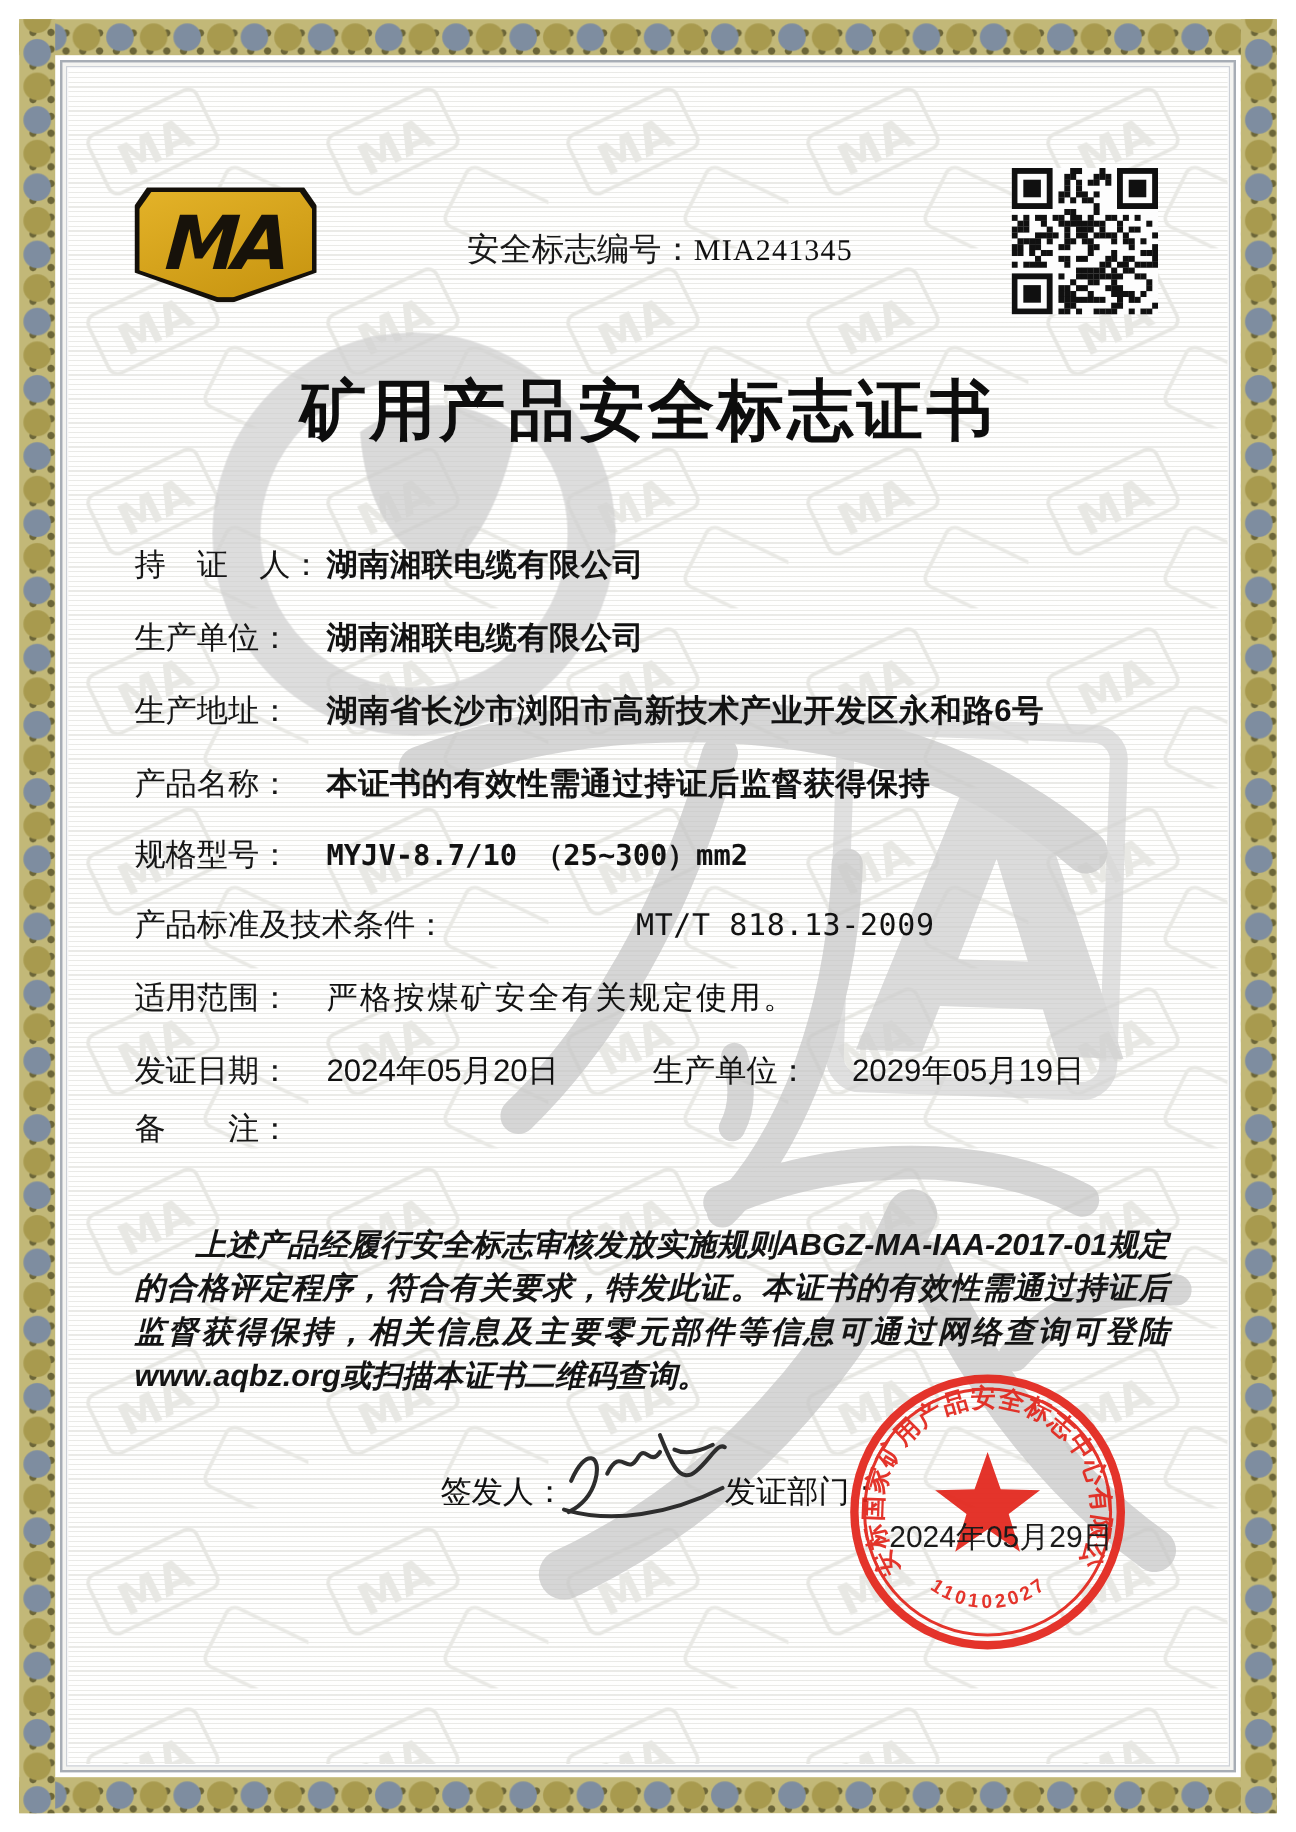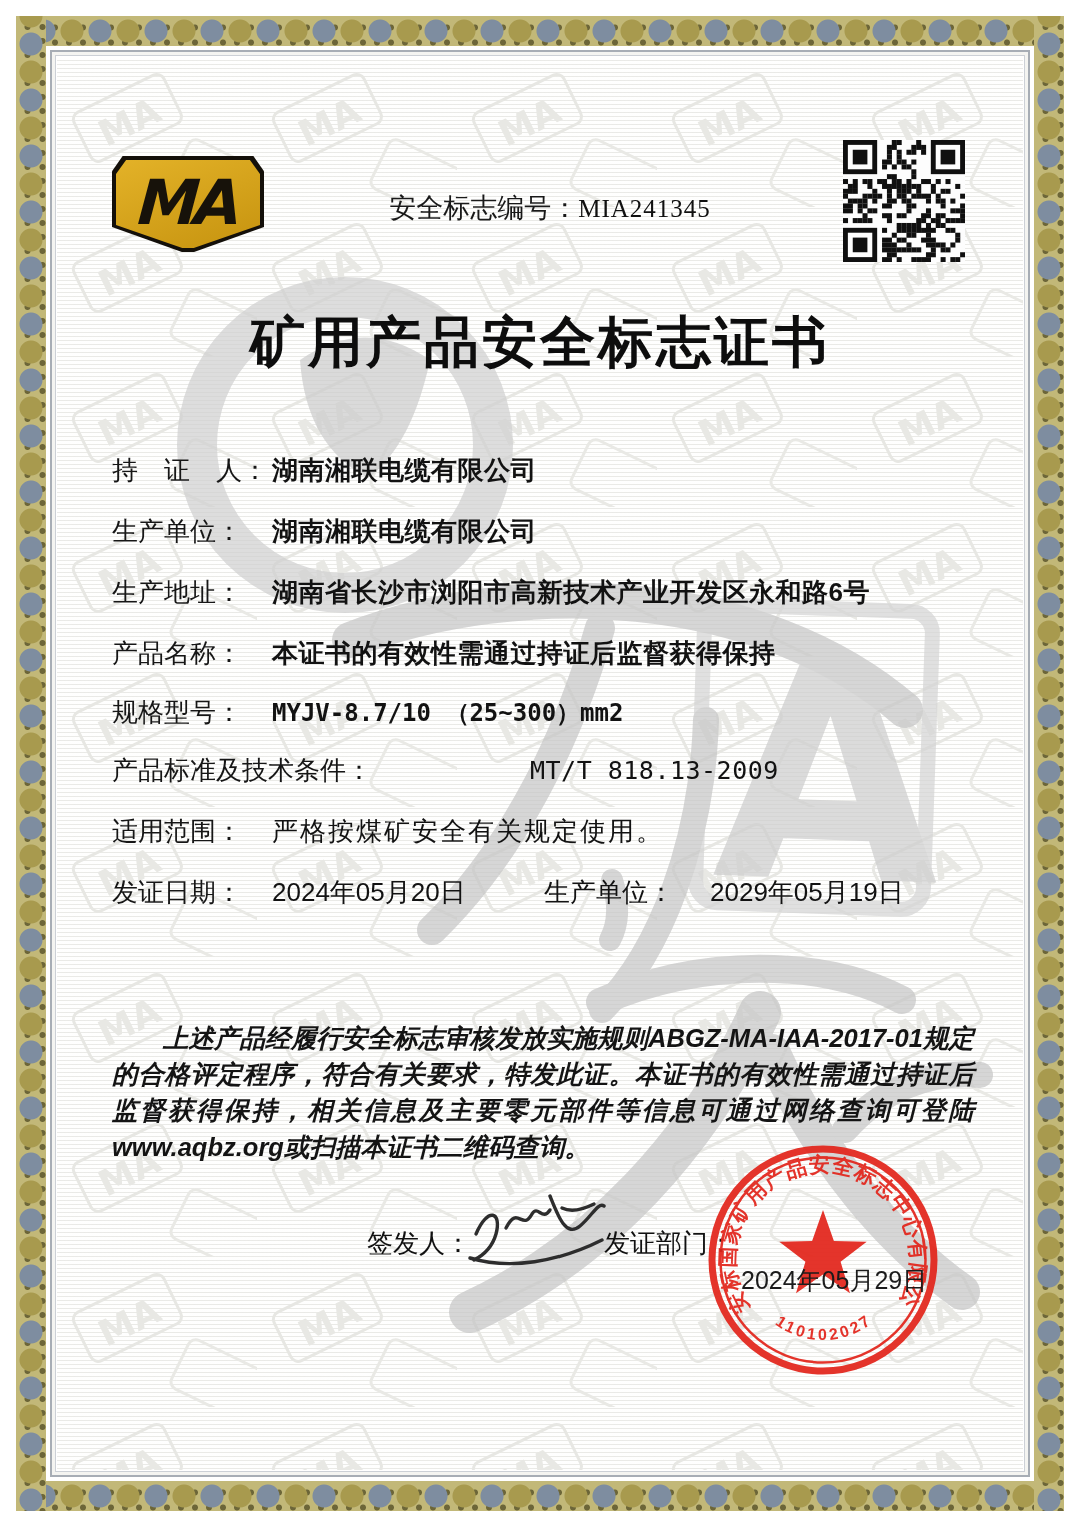--- a/index.html
+++ b/index.html
@@ -393,20 +393,23 @@
     <div class="frow kai">
         <span class="lbl">适用范围：</span>
         <span class="val">严格按煤矿安全有关规定使用。</span>
       </div>
     <div class="frow dates">
       <span class="lbl">发证日期：</span>
         <span class="val">2024年05月20日</span>
         <span class="lbl2">生产单位：</span>
         <span class="val2">2029年05月19日</span>
     </div>
+    <div class="frow">
+        <span class="lbl">备　　注：</span>
+      </div>
   </div>
 
   <div class="statement">上述产品经履行安全标志审核发放实施规则ABGZ-MA-IAA-2017-01规定的合格评定程序，符合有关要求，特发此证。本证书的有效性需通过持证后监督获得保持，相关信息及主要零元部件等信息可通过网络查询可登陆www.aqbz.org或扫描本证书二维码查询。</div>
 
 
   <div class="signer-label">签发人：</div>
 
   <svg class="signature" width="150" height="92" viewBox="0 0 150 92" fill="none" stroke="#2d2d2d" stroke-width="3.4" stroke-linecap="round">
     <path d="M14,52 C26,24 40,30 34,52 C30,66 20,74 12,78"></path>
     <path d="M44,46 C56,22 60,50 70,32 C76,22 80,40 88,28"></path>

